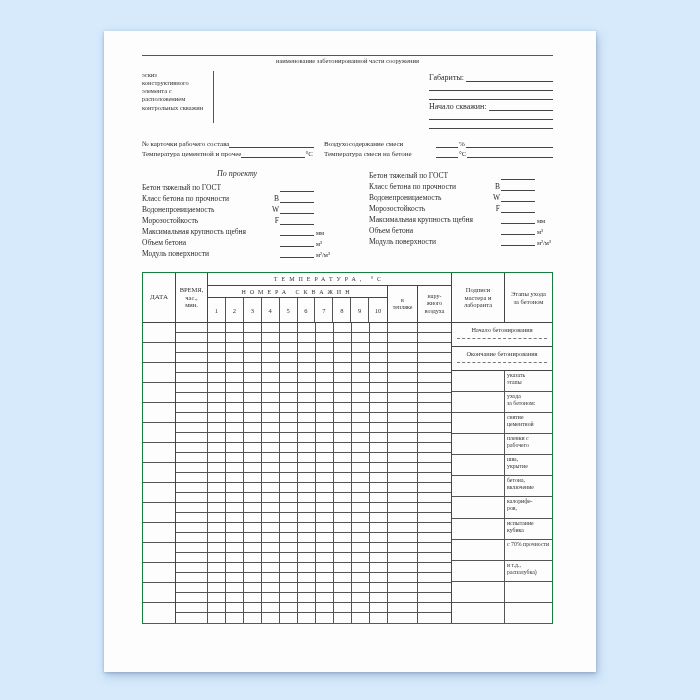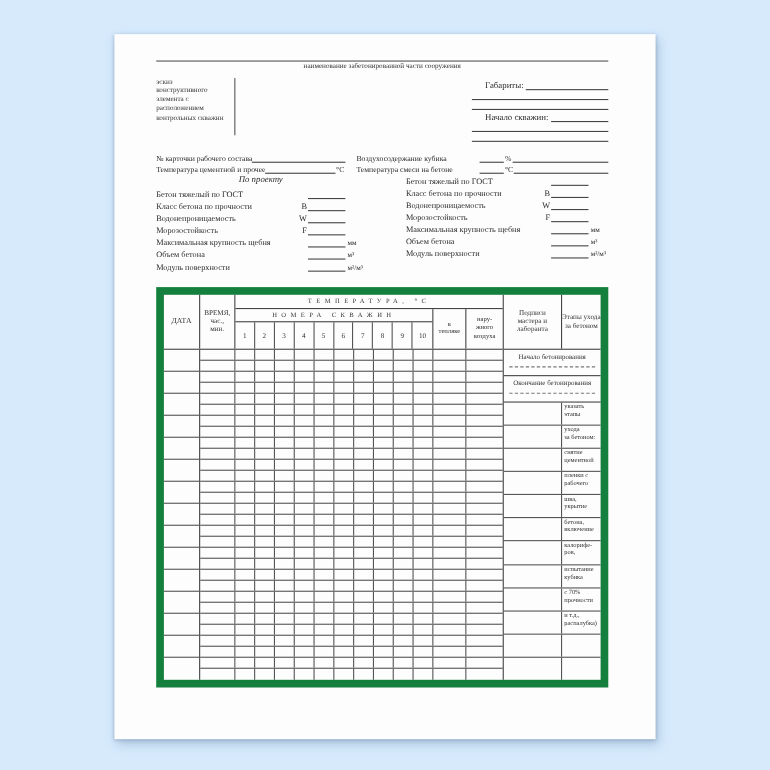--- a/index.html
+++ b/index.html
@@ -9,47 +9,47 @@
          box-shadow:0 1px 3px rgba(90,120,160,.45),2px 4px 9px rgba(90,120,160,.35);}
   .content{position:absolute;left:38px;top:0;width:411px;height:100%;}
 
   .top-line{margin-top:24px;border-top:1px solid #555;}
   .caption{text-align:center;font-size:6.5px;color:#333;margin-top:1px;}
 
   .header-row{display:flex;margin-top:7px;}
   .sketch{font-size:6.5px;line-height:1.25;white-space:pre-line;width:72px;padding-right:8px;
           border-right:1px solid #555;height:52px;color:#333;}
   .gab-block{margin-left:auto;width:124px;font-size:8px;}
-  .gab-label-row{display:flex;align-items:flex-end;height:11px;margin-left:12px;}
+  .gab-label-row{display:flex;align-items:flex-end;height:11px;}
   .gab-label{white-space:nowrap;padding-right:2px;}
   .fill-line{flex:1;border-bottom:1px solid #444;height:9px;}
   .u-line{border-bottom:1px solid #444;height:9px;}
 
   .mix{margin-top:9px;font-size:7px;}
   .mix-row{display:flex;height:10px;align-items:flex-end;}
   .mix-left{display:flex;width:172px;align-items:flex-end;}
   .mix-left .lbl{white-space:nowrap;}
   .mix-mid{width:112px;margin-left:10px;white-space:nowrap;}
   .mix-right{flex:1;display:flex;align-items:flex-end;}
   .short-line{width:22px;border-bottom:1px solid #444;height:8px;}
   .unit{padding:0 1px;white-space:nowrap;}
 
   .doc-title{text-align:center;font-weight:bold;font-size:13px;margin-top:6px;}
-  .spec-cols{display:flex;margin-top:0;font-family:Liberation Serif, serif;}
+  .spec-cols{display:flex;margin-top:11px;font-family:Liberation Serif, serif;}
   .spec-col{width:190px;font-size:7.5px;}
   .spec-col.right{margin-left:auto;width:184px;}
   .spec-title{text-align:center;font-style:italic;font-size:8px;height:12px;}
   .spec-row{display:flex;height:11px;align-items:flex-end;}
   .spec-row .lbl{flex:1;white-space:nowrap;}
   .spec-val{display:flex;align-items:flex-end;}
   .spec-val .prefix{padding-right:1px;}
   .spec-val .vline{width:34px;border-bottom:1px solid #444;height:8px;}
   .spec-val .suffix{min-width:18px;padding-left:2px;font-size:6.5px;white-space:nowrap;}
 
-  .temp-table{margin-top:14px;width:411px;border:7px solid #15803d;display:flex;font-size:6.5px;color:#333;}
+  .temp-table{margin-top:14px;width:411px;border:1px solid #15803d;display:flex;font-size:6.5px;color:#333;}
   .hcell{display:flex;align-items:center;justify-content:center;text-align:center;white-space:pre-line;line-height:1.2;}
   .tl{width:308px;display:flex;flex-direction:column;}
   .tl-header{height:50px;display:flex;border-bottom:1px solid #444;}
   .date-h{width:33px;border-right:1px solid #444;font-size:7px;}
   .time-h{width:32px;border-right:1px solid #444;}
   .temp-group{flex:1;display:flex;flex-direction:column;}
   .temp-title{height:13px;border-bottom:1px solid #444;display:flex;align-items:center;justify-content:center;
               letter-spacing:4px;font-size:6px;}
   .wells-area{flex:1;display:flex;}
   .wells-left{width:180px;display:flex;flex-direction:column;border-right:1px solid #444;}
@@ -117,21 +117,21 @@
         <div class="u-line"></div>
       </div>
     </div>
 
     <div class="mix">
         <div class="mix-row">
           <div class="mix-left">
             <div class="lbl">№ карточки рабочего состава</div>
             <div class="fill-line"></div>
           </div>
-          <div class="mix-mid">Воздухосодержание кубика</div>
+          <div class="mix-mid">Воздухосодержание смеси</div>
           <div class="mix-right">
             <div class="short-line"></div>
             <div class="unit">%</div>
             <div class="fill-line"></div>
           </div>
         </div>
         <div class="mix-row">
           <div class="mix-left">
             <div class="lbl">Температура цементной и прочее</div>
             <div class="fill-line"></div>

